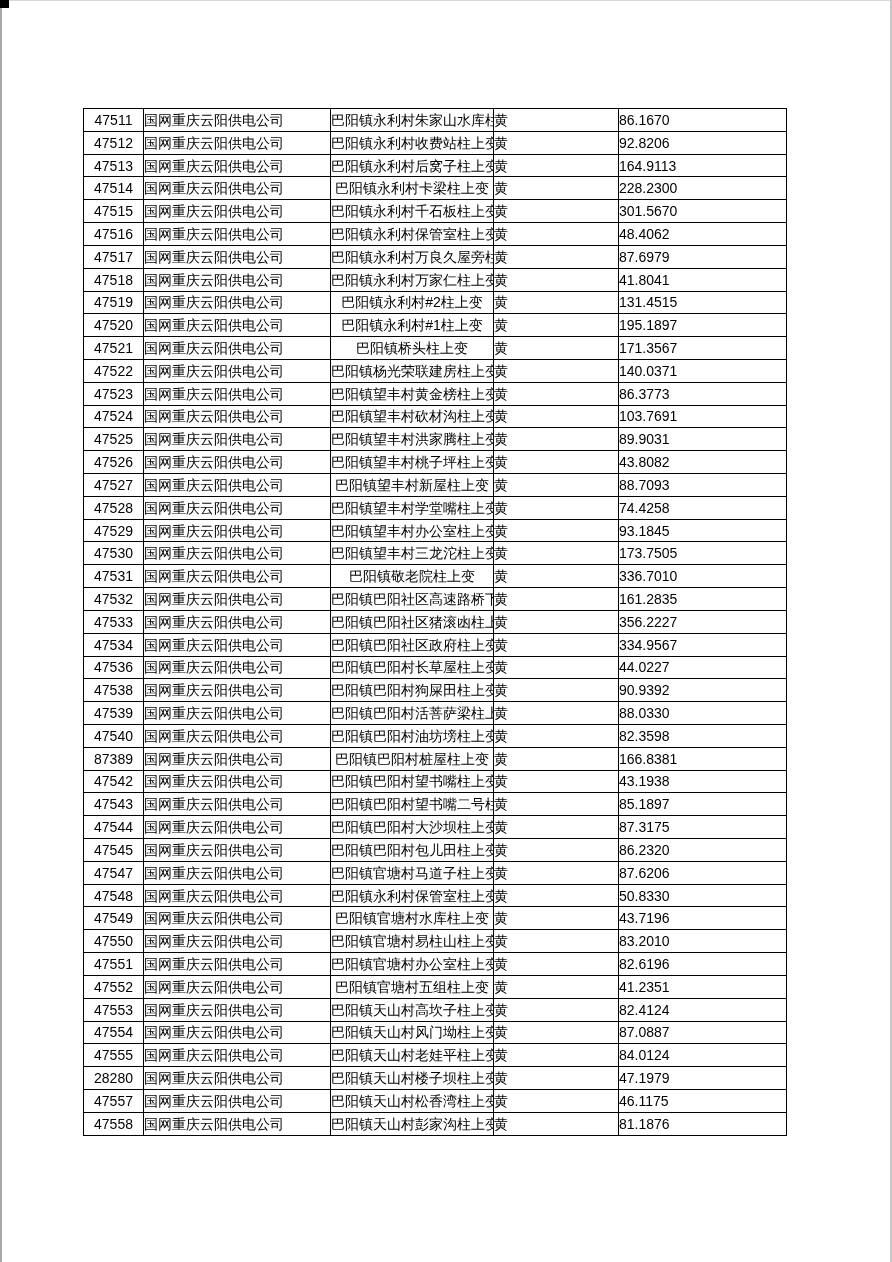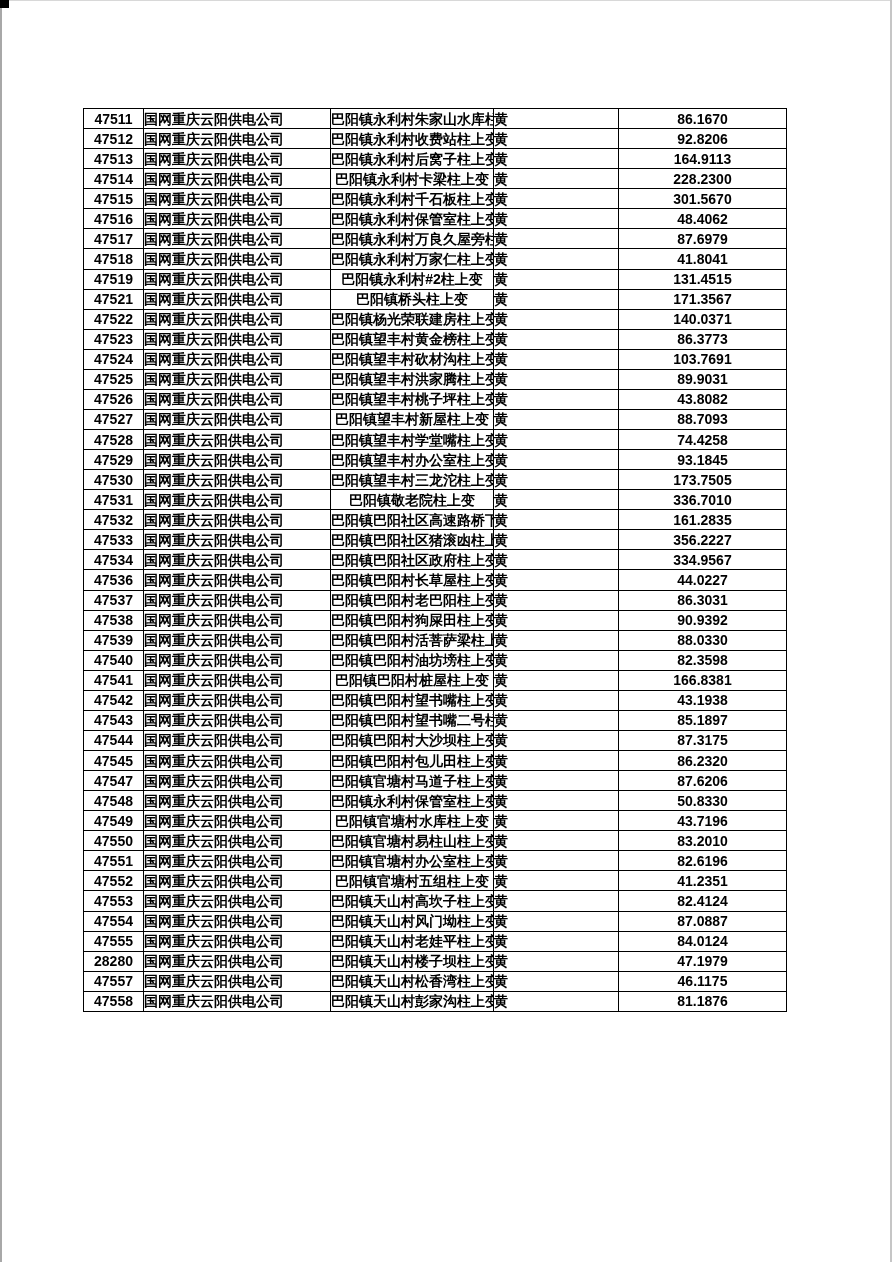--- a/index.html
+++ b/index.html
@@ -41,22 +41,21 @@
     position: absolute;
     left: 83px;
     top: 108px;
     width: 703px;
     height: 1028px;
   }
   table.data-table {
     border-collapse: collapse;
     table-layout: fixed;
     width: 703px;
-    height: 904px;
-    font-weight: bold;
+    height: 1028px;
   }
   table.data-table td {
     border: 1px solid #000000;
     font-size: 14px;
     line-height: 1;
     vertical-align: middle;
     white-space: nowrap;
     overflow: hidden;
     padding: 0;
   }
@@ -68,21 +67,21 @@
     padding-left: 4px;
   }
   td.col-station {
     padding-left: 3px;
     text-align: center;
   }
   td.col-color {
     padding-left: 3px;
   }
   td.col-value {
-    text-align: center;
+    text-align: left;
     padding-right: 72px;
     font-size: 14px;
   }
 </style>
 </head>
 <body>
 
 <div class="edge-top"></div>
 <div class="edge-left"></div>
 <div class="edge-right"></div>
@@ -163,20 +162,27 @@
   </tr>
 
   <tr>
     <td class="col-id">47519</td>
     <td class="col-company">国网重庆云阳供电公司</td>
     <td class="col-station">巴阳镇永利村#2柱上变</td>
     <td class="col-color">黄</td>
     <td class="col-value">131.4515</td>
   </tr>
 
+  <tr>
+    <td class="col-id">47520</td>
+    <td class="col-company">国网重庆云阳供电公司</td>
+    <td class="col-station">巴阳镇永利村#1柱上变</td>
+    <td class="col-color">黄</td>
+    <td class="col-value">195.1897</td>
+  </tr>
 
   <tr>
     <td class="col-id">47521</td>
     <td class="col-company">国网重庆云阳供电公司</td>
     <td class="col-station">巴阳镇桥头柱上变</td>
     <td class="col-color">黄</td>
     <td class="col-value">171.3567</td>
   </tr>
 
   <tr>
@@ -285,27 +291,20 @@
 
 
   <tr>
     <td class="col-id">47536</td>
     <td class="col-company">国网重庆云阳供电公司</td>
     <td class="col-station">巴阳镇巴阳村长草屋柱上变</td>
     <td class="col-color">黄</td>
     <td class="col-value">44.0227</td>
   </tr>
 
-  <tr>
-    <td class="col-id">47537</td>
-    <td class="col-company">国网重庆云阳供电公司</td>
-    <td class="col-station">巴阳镇巴阳村老巴阳柱上变</td>
-    <td class="col-color">黄</td>
-    <td class="col-value">86.3031</td>
-  </tr>
 
   <tr>
     <td class="col-id">47538</td>
     <td class="col-company">国网重庆云阳供电公司</td>
     <td class="col-station">巴阳镇巴阳村狗屎田柱上变</td>
     <td class="col-color">黄</td>
     <td class="col-value">90.9392</td>
   </tr>
 
   <tr>
@@ -318,21 +317,21 @@
 
   <tr>
     <td class="col-id">47540</td>
     <td class="col-company">国网重庆云阳供电公司</td>
     <td class="col-station">巴阳镇巴阳村油坊塝柱上变</td>
     <td class="col-color">黄</td>
     <td class="col-value">82.3598</td>
   </tr>
 
   <tr>
-    <td class="col-id">47541</td>
+    <td class="col-id">87389</td>
     <td class="col-company">国网重庆云阳供电公司</td>
     <td class="col-station">巴阳镇巴阳村桩屋柱上变</td>
     <td class="col-color">黄</td>
     <td class="col-value">166.8381</td>
   </tr>
 
   <tr>
     <td class="col-id">47542</td>
     <td class="col-company">国网重庆云阳供电公司</td>
     <td class="col-station">巴阳镇巴阳村望书嘴柱上变</td>

